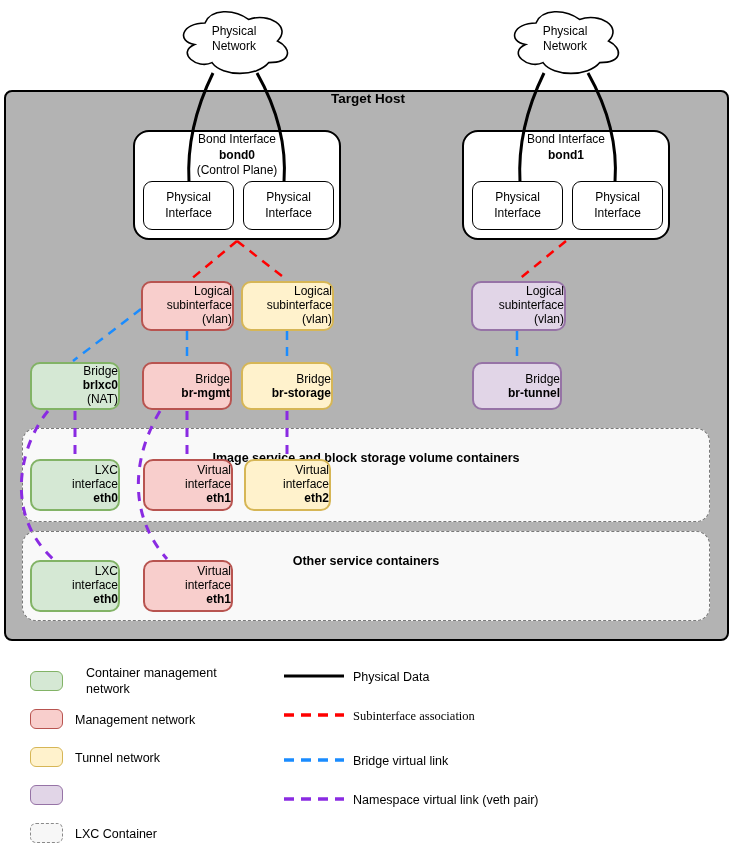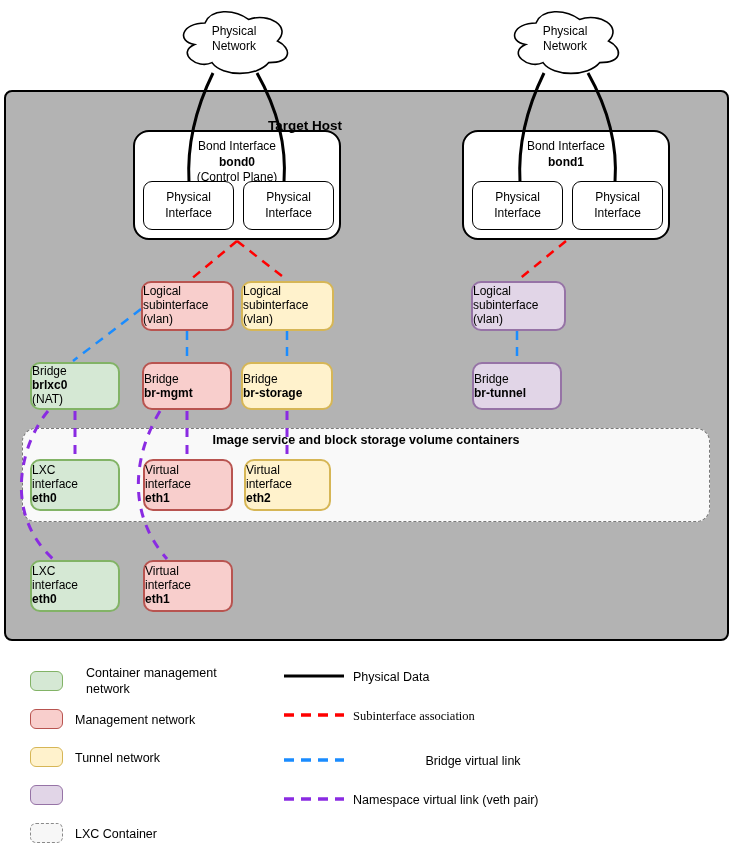--- a/index.html
+++ b/index.html
@@ -1,24 +1,24 @@
 <!DOCTYPE html>
 <html><head>
 <meta charset="utf-8">
 <style>
   html,body{margin:0;padding:0;background:#ffffff;}
   .stage{position:relative;width:732px;height:856px;font-family:"Liberation Sans",sans-serif;color:#000;overflow:hidden;}
   .abs{position:absolute;}
   .host{left:4px;top:90px;width:721px;height:547px;background:#b3b3b3;border:2.5px solid #000;border-radius:8px;z-index:1;}
-  .hostlabel{left:268px;top:118px;width:200px;font-weight:bold;font-size:13.5px;z-index:6;}
-  .bond{background:#fff;border:2.5px solid #000;border-radius:16px;z-index:2;text-align:center;font-size:12px;line-height:1.3;padding-top:7px;box-sizing:border-box;}
+  .hostlabel{left:268px;top:91px;width:200px;text-align:center;font-weight:bold;font-size:13.5px;z-index:6;}
+  .bond{background:#fff;border:2.5px solid #000;border-radius:16px;z-index:2;text-align:center;font-size:12px;line-height:1.3;box-sizing:border-box;}
   .band{background:#f9f9f9;border:1.5px dashed #797979;border-radius:14px;z-index:2;box-sizing:border-box;}
-  .bandtitle{width:100%;text-align:center;font-weight:bold;font-size:12.5px;padding-top:4px;}
+  .bandtitle{width:100%;text-align:center;font-weight:bold;font-size:12.5px;padding-top:22px;}
   .links{left:0;top:0;z-index:3;}
-  .node{z-index:4;border:2px solid;border-radius:10px;display:flex;flex-direction:column;align-items:flex-start;justify-content:center;text-align:center;font-size:12px;line-height:1.2;box-sizing:border-box;}
+  .node{z-index:4;border:2px solid;border-radius:10px;display:flex;flex-direction:column;align-items:flex-end;justify-content:center;text-align:center;font-size:12px;line-height:1.2;box-sizing:border-box;}
   .phys{background:#fff;border:1.5px solid #000;border-radius:9px;z-index:4;display:flex;flex-direction:column;align-items:center;justify-content:center;text-align:center;font-size:12px;line-height:1.3;box-sizing:border-box;}
   .cloudwrap{z-index:5;}
   .cloudtext{z-index:6;text-align:center;font-size:12px;line-height:1.25;}
   .bold{font-weight:bold;}
   .legend{z-index:2;}
   .sw{width:33px;height:20px;border:1.5px solid;border-radius:6px;box-sizing:border-box;z-index:2;}
   .sw.dashed{border-style:dashed;}
   .leglabel{font-size:12.5px;line-height:1.3;z-index:2;}
   span{display:block;}
 </style>
@@ -36,20 +36,23 @@
     <span>(Control Plane)</span>
   </div>
   <div class="abs bond" style="left:462px;top:130px;width:208px;height:110px;">
     <span>Bond Interface</span>
     <span class="bold">bond1</span>
   </div>
 
   <div class="abs band" style="left:22px;top:428px;width:688px;height:94px;">
     <div class="bandtitle">Image service and block storage volume containers</div>
   </div>
+  <div class="abs band" style="left:22px;top:531px;width:688px;height:90px;">
+    <div class="bandtitle">Other service containers</div>
+  </div>
 
   <svg class="abs links" width="732" height="856">
 
     <path d="M213,73 Q186,128 189,182" fill="none" stroke-width="3" stroke="#000000"></path>
     <path d="M257,73 Q288,128 284,182" fill="none" stroke-width="3" stroke="#000000"></path>
     <path d="M544,73 Q517,128 520,182" fill="none" stroke-width="3" stroke="#000000"></path>
     <path d="M588,73 Q619,128 615,182" fill="none" stroke-width="3" stroke="#000000"></path>
 
     <path d="M237,241 L190,280" fill="none" stroke-width="2.5" stroke-dasharray="9,7" stroke="#ff0000"></path>
     <path d="M237,241 L287,280" fill="none" stroke-width="2.5" stroke-dasharray="9,7" stroke="#ff0000"></path>
@@ -180,20 +183,20 @@
   <div class="abs leglabel" style="left:353px;top:669px;width:240px;">Physical Data</div>
 
   <svg class="abs legend" style="left:283px;top:711px;" width="62" height="8">
     <line x1="1" y1="4" x2="61" y2="4" stroke-width="3.5" stroke-dasharray="10,7" stroke="#ff0000"></line>
   </svg>
   <div class="abs leglabel" style="left:353px;top:708px;width:240px;font-family:Liberation Serif, serif;">Subinterface association</div>
 
   <svg class="abs legend" style="left:283px;top:756px;" width="62" height="8">
     <line x1="1" y1="4" x2="61" y2="4" stroke-width="3.5" stroke-dasharray="10,7" stroke="#1a8cff"></line>
   </svg>
-  <div class="abs leglabel" style="left:353px;top:753px;width:240px;text-align:center;">Bridge virtual link</div>
+  <div class="abs leglabel" style="left:353px;top:753px;width:240px;">Bridge virtual link</div>
 
   <svg class="abs legend" style="left:283px;top:795px;" width="62" height="8">
     <line x1="1" y1="4" x2="61" y2="4" stroke-width="3.5" stroke-dasharray="10,7" stroke="#8a2be2"></line>
   </svg>
   <div class="abs leglabel" style="left:353px;top:792px;width:260px;">Namespace virtual link (veth pair)</div>
 
 </div>
 
 </body></html>

